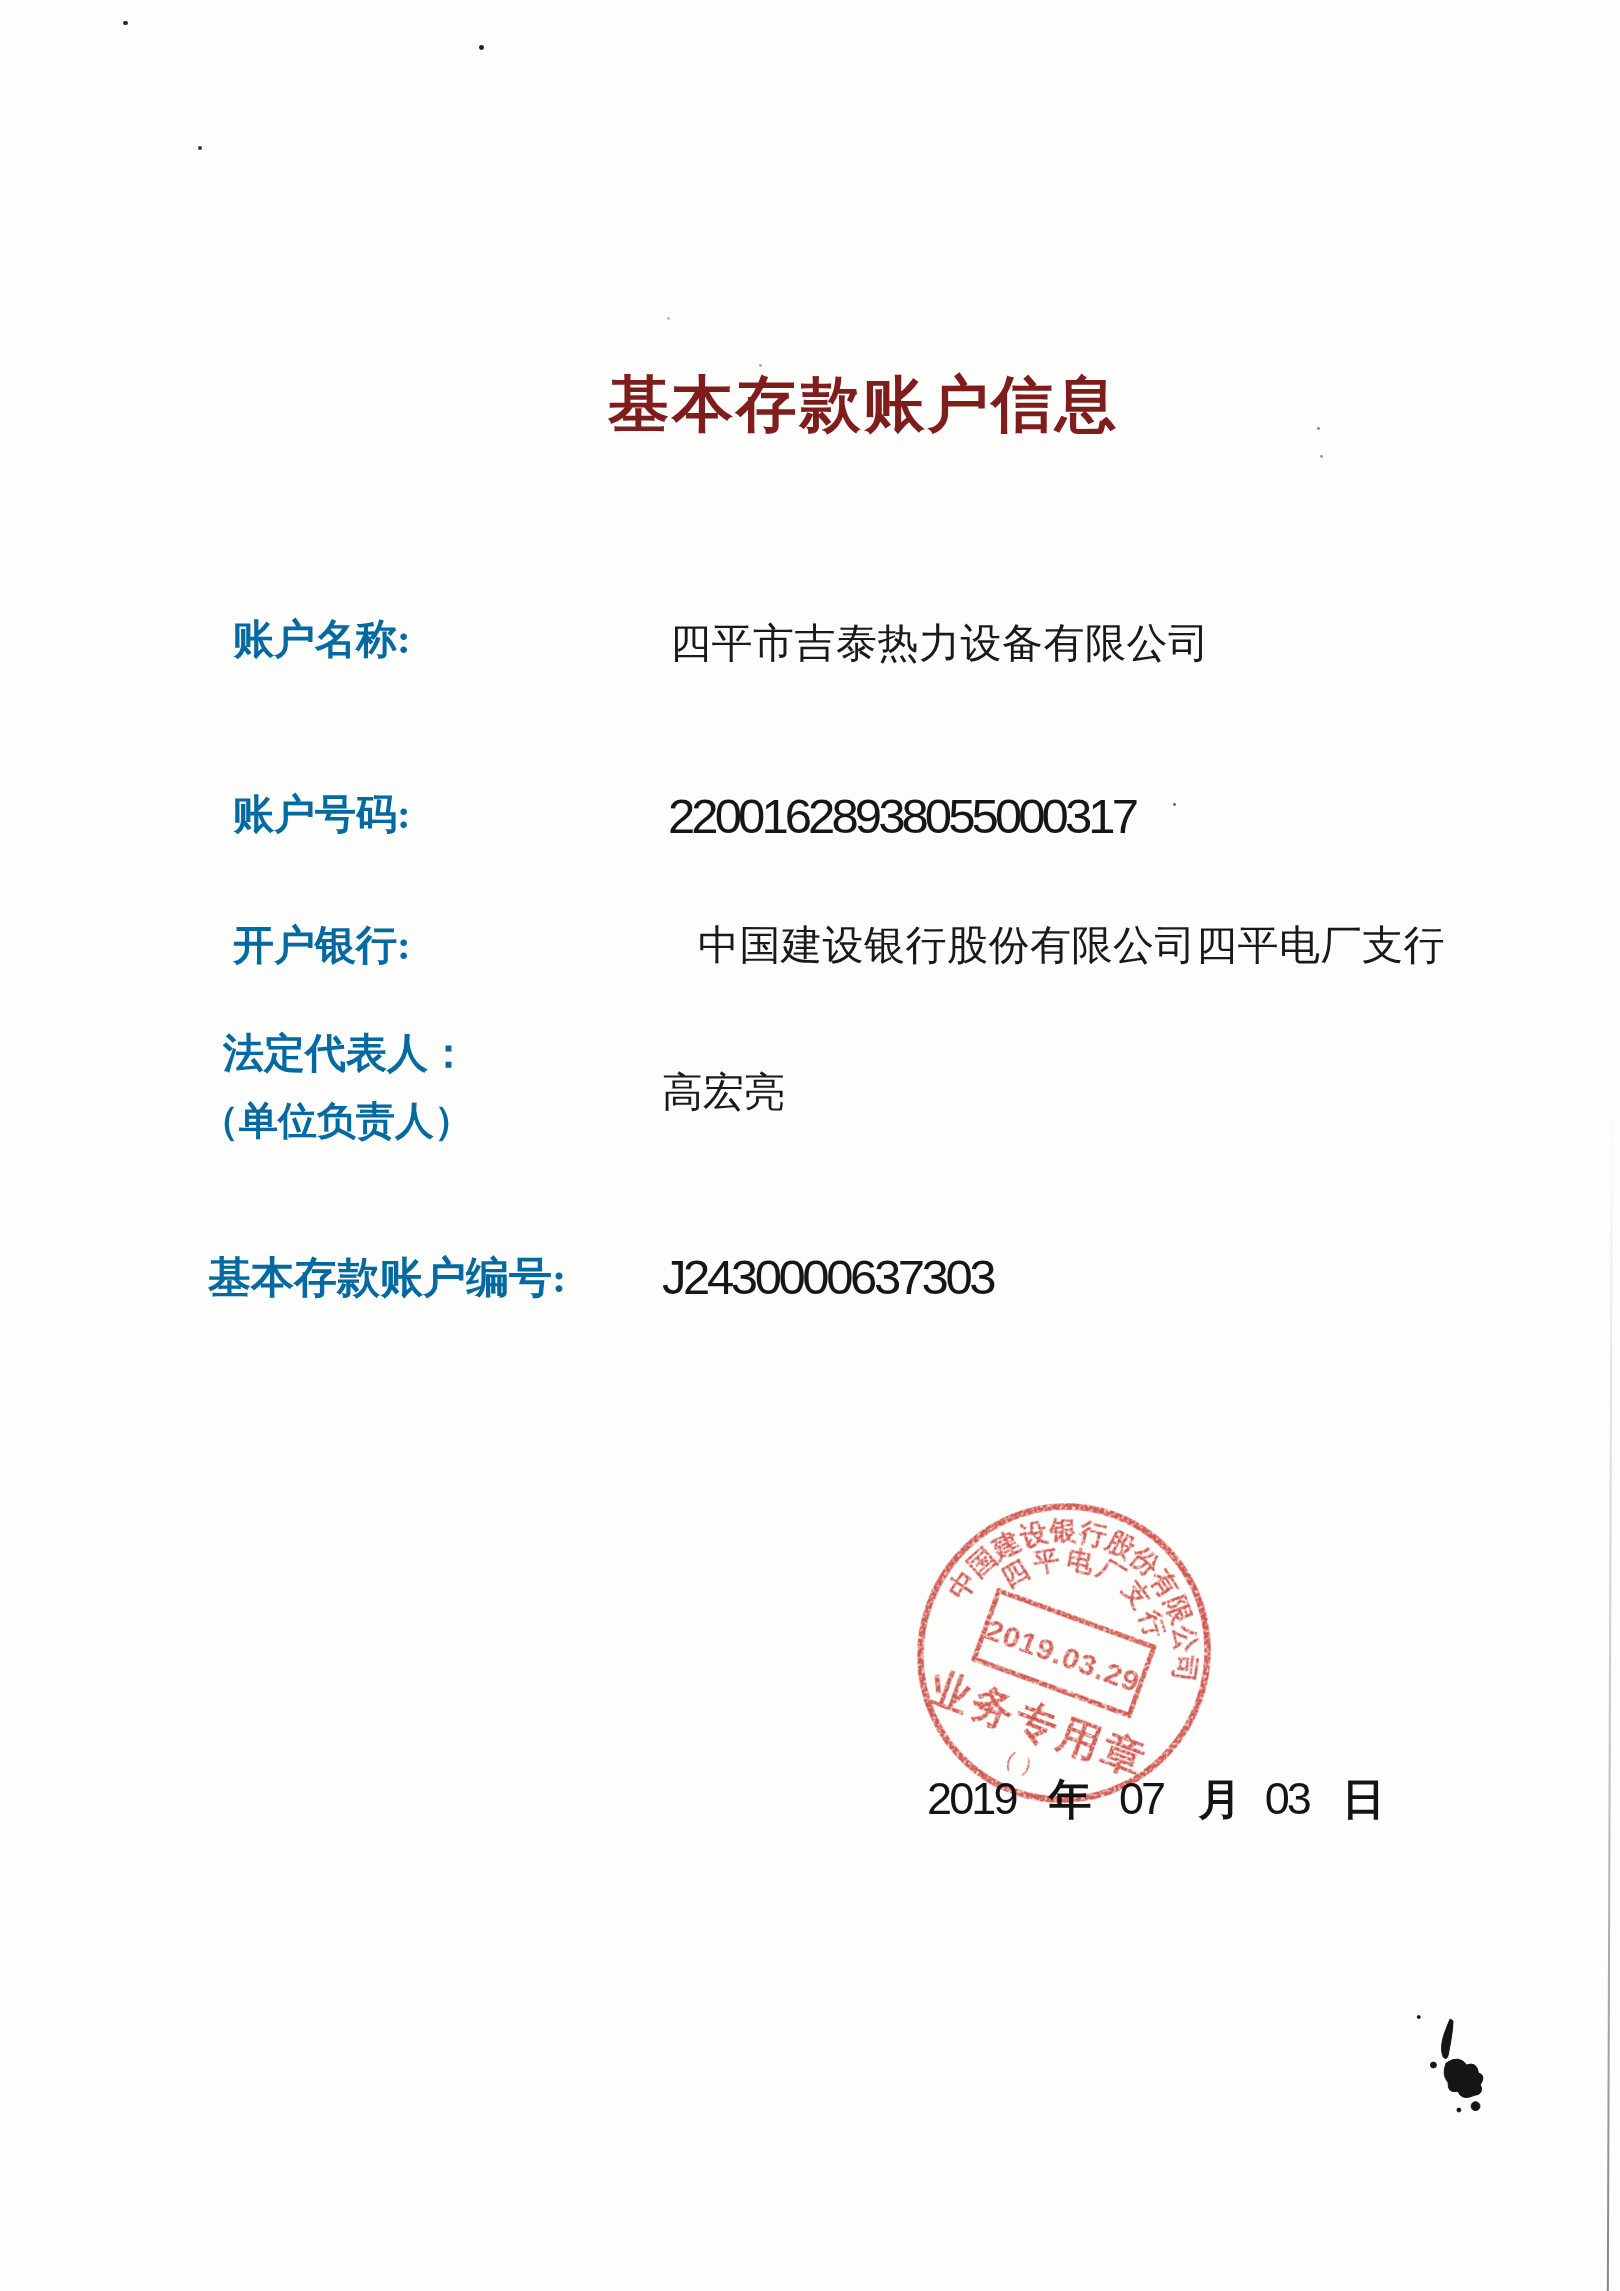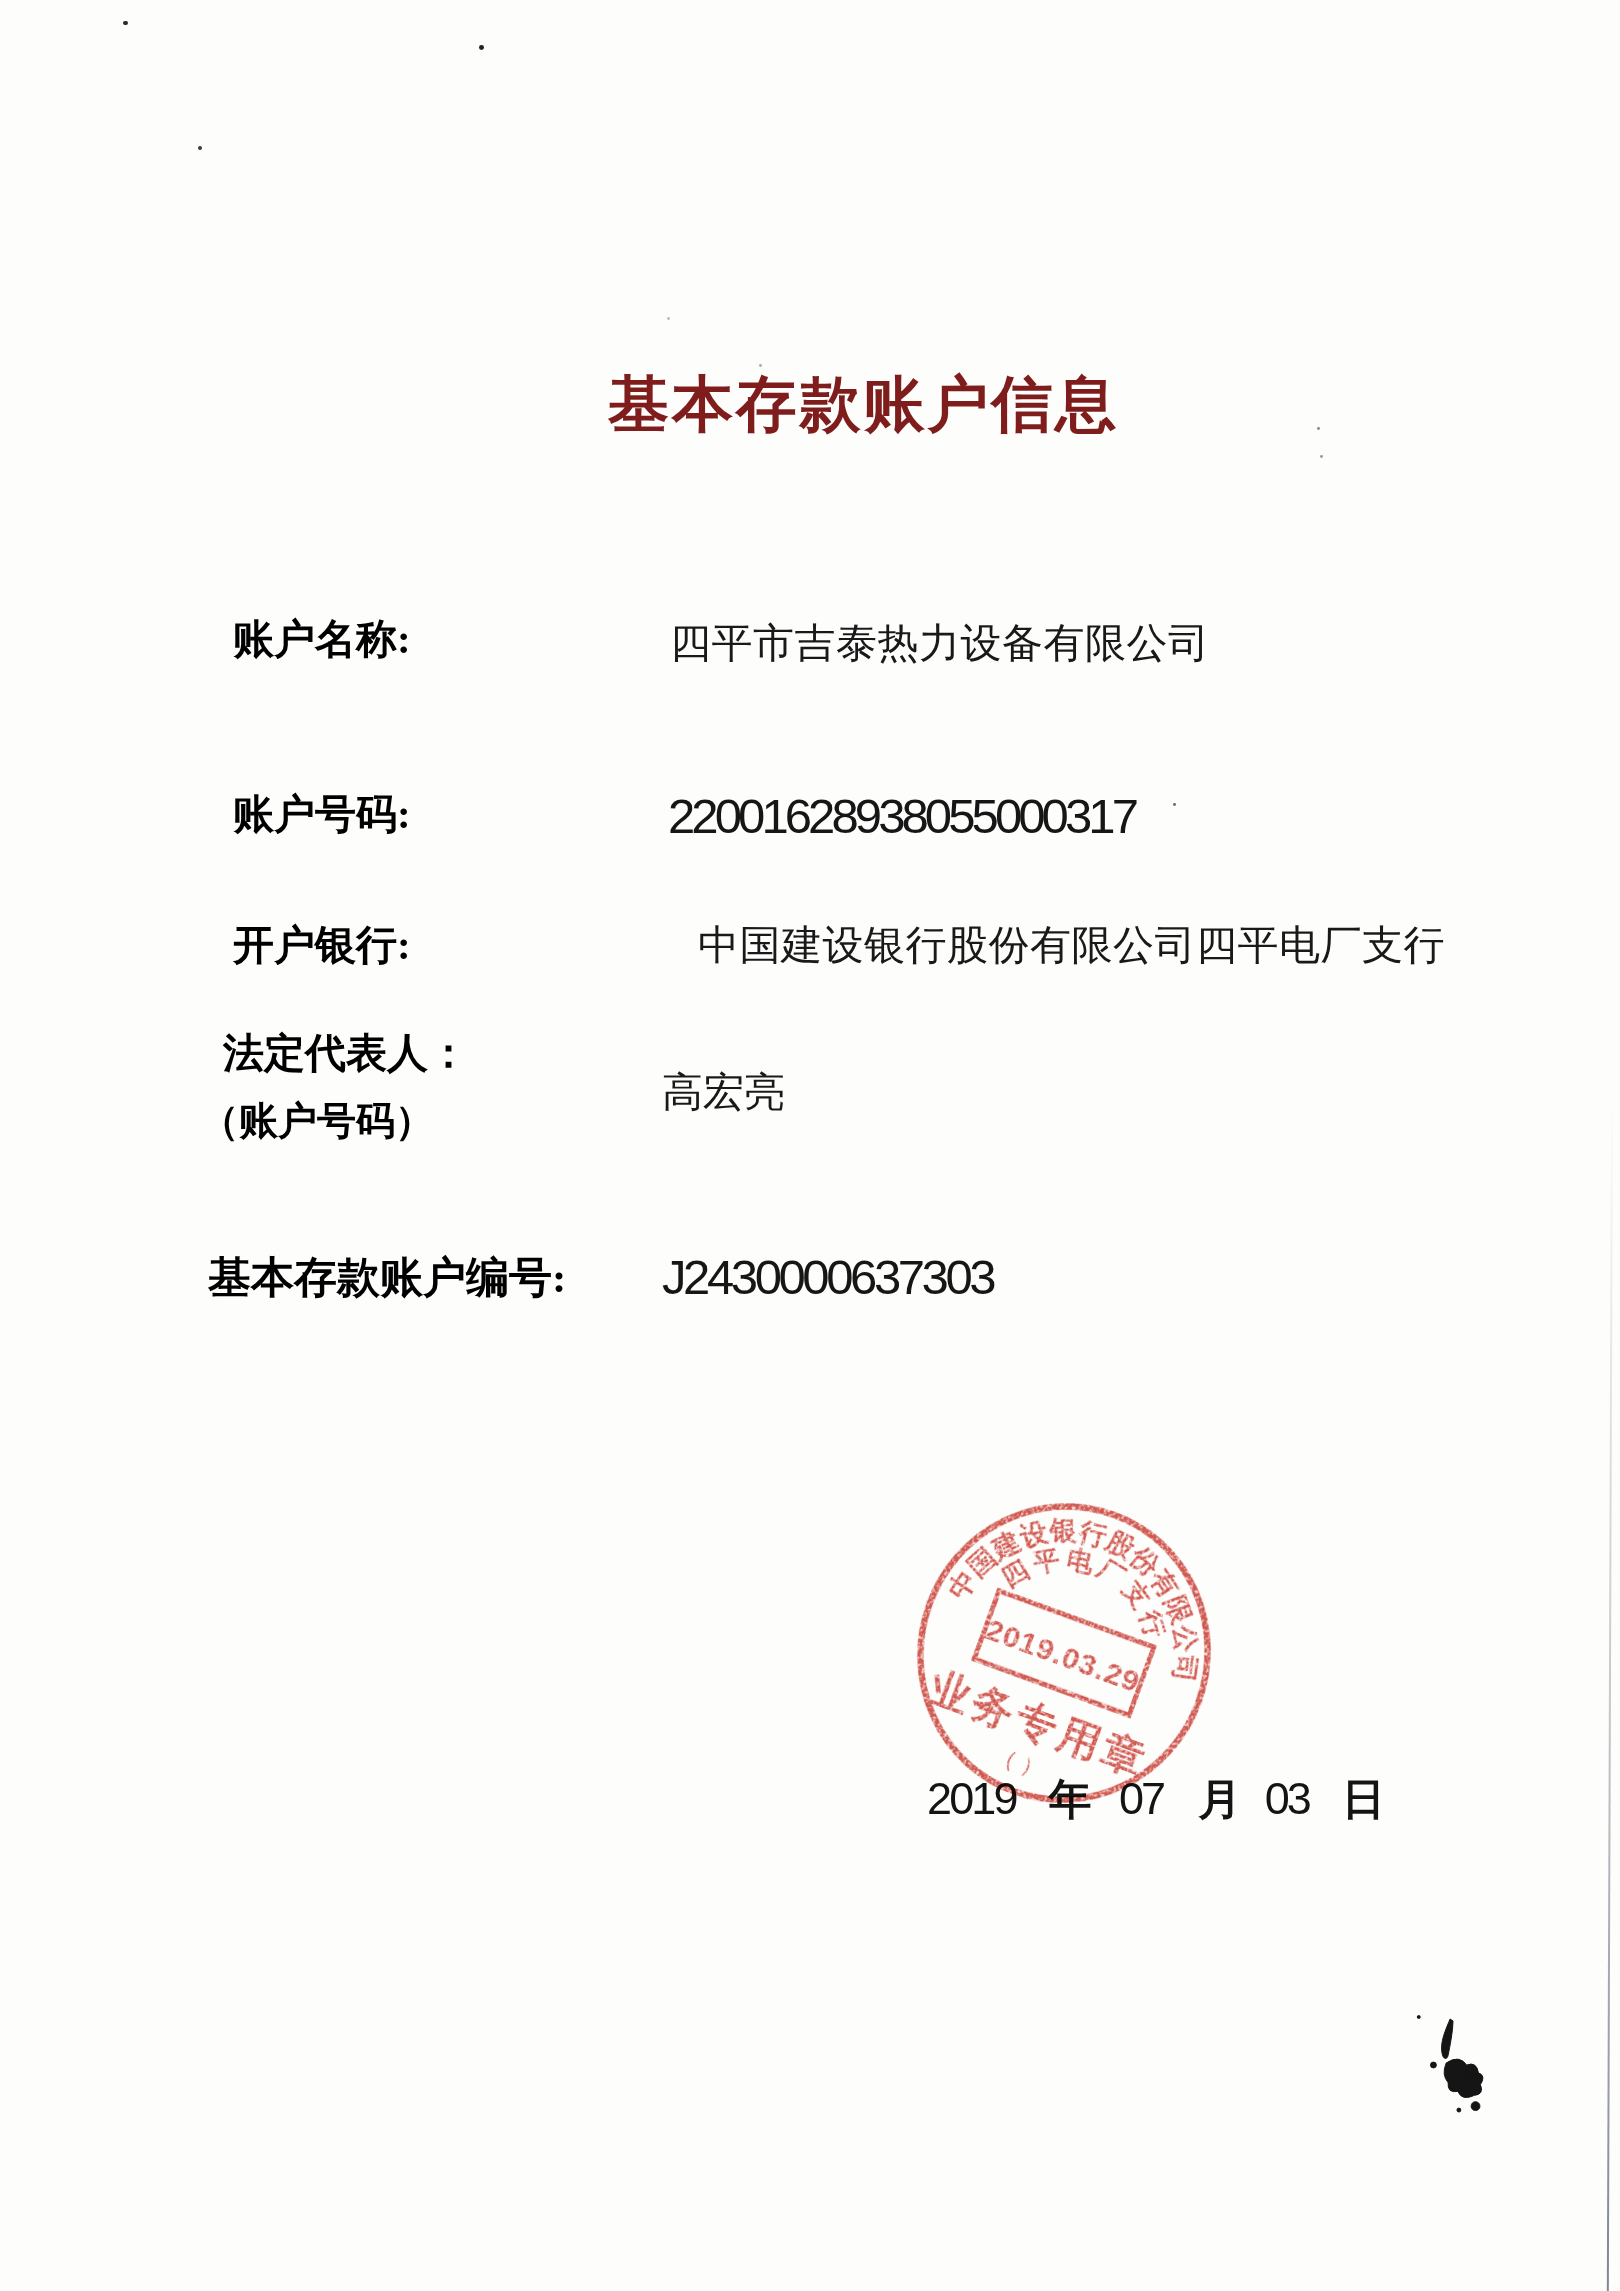--- a/index.html
+++ b/index.html
@@ -7,21 +7,21 @@
   body{
     width:1620px;height:2292px;position:relative;overflow:hidden;
     background:#fdfdfc;
     font-family:"Liberation Serif","DejaVu Serif",serif;
     color:#1c1c1c;
   }
   .abs{position:absolute;line-height:1.08;white-space:nowrap;}
   .doc-title{
     left:608px;top:372px;font-size:61px;font-weight:700;letter-spacing:2.9px;color:#7f1d1d;
   }
-  .field-label{font-size:41px;font-weight:600;color:#000000;}
+  .field-label{font-size:41px;font-weight:600;color:#0369a1;}
   .field-value{font-size:41px;font-weight:500;color:#191919;}
   .num-value{
     font-family:"Liberation Sans","DejaVu Sans",sans-serif;
     font-size:49px;font-weight:500;letter-spacing:-3.9px;color:#161616;
   }
   .lbl-r1{left:233px;top:617px;}
   .val-r1{left:670px;top:621px;letter-spacing:0.5px;}
   .lbl-r2{left:233px;top:792px;}
   .val-r2{left:668px;top:790px;}
   .lbl-r3{left:233px;top:923px;}
@@ -59,21 +59,21 @@
 <div class="abs field-label lbl-r1">账户名称:</div>
 <div class="abs field-value val-r1">四平市吉泰热力设备有限公司</div>
 
 <div class="abs field-label lbl-r2">账户号码:</div>
 <div class="abs num-value val-r2">22001628938055000317</div>
 
 <div class="abs field-label lbl-r3">开户银行:</div>
 <div class="abs field-value val-r3">中国建设银行股份有限公司四平电厂支行</div>
 
 <div class="abs field-label lbl-r4a">法定代表人：</div>
-<div class="abs field-label lbl-r4b">（账户号码）</div>
+<div class="abs field-label lbl-r4b">（单位负责人）</div>
 <div class="abs field-value val-r4">高宏亮</div>
 
 <div class="abs field-label lbl-r5">基本存款账户编号:</div>
 <div class="abs num-value val-r5">J2430000637303</div>
 
 <svg class="abs seal-svg" width="304" height="306" viewBox="0 0 310 312">
   <defs>
     <filter id="rough" x="-10%" y="-10%" width="120%" height="120%">
       <feTurbulence type="fractalNoise" baseFrequency="0.32" numOctaves="2" seed="7" result="n"></feTurbulence>
       <feColorMatrix in="n" type="matrix" values="0 0 0 0 0  0 0 0 0 0  0 0 0 0 0  0 0 0 2.6 -0.42" result="a"></feColorMatrix>

